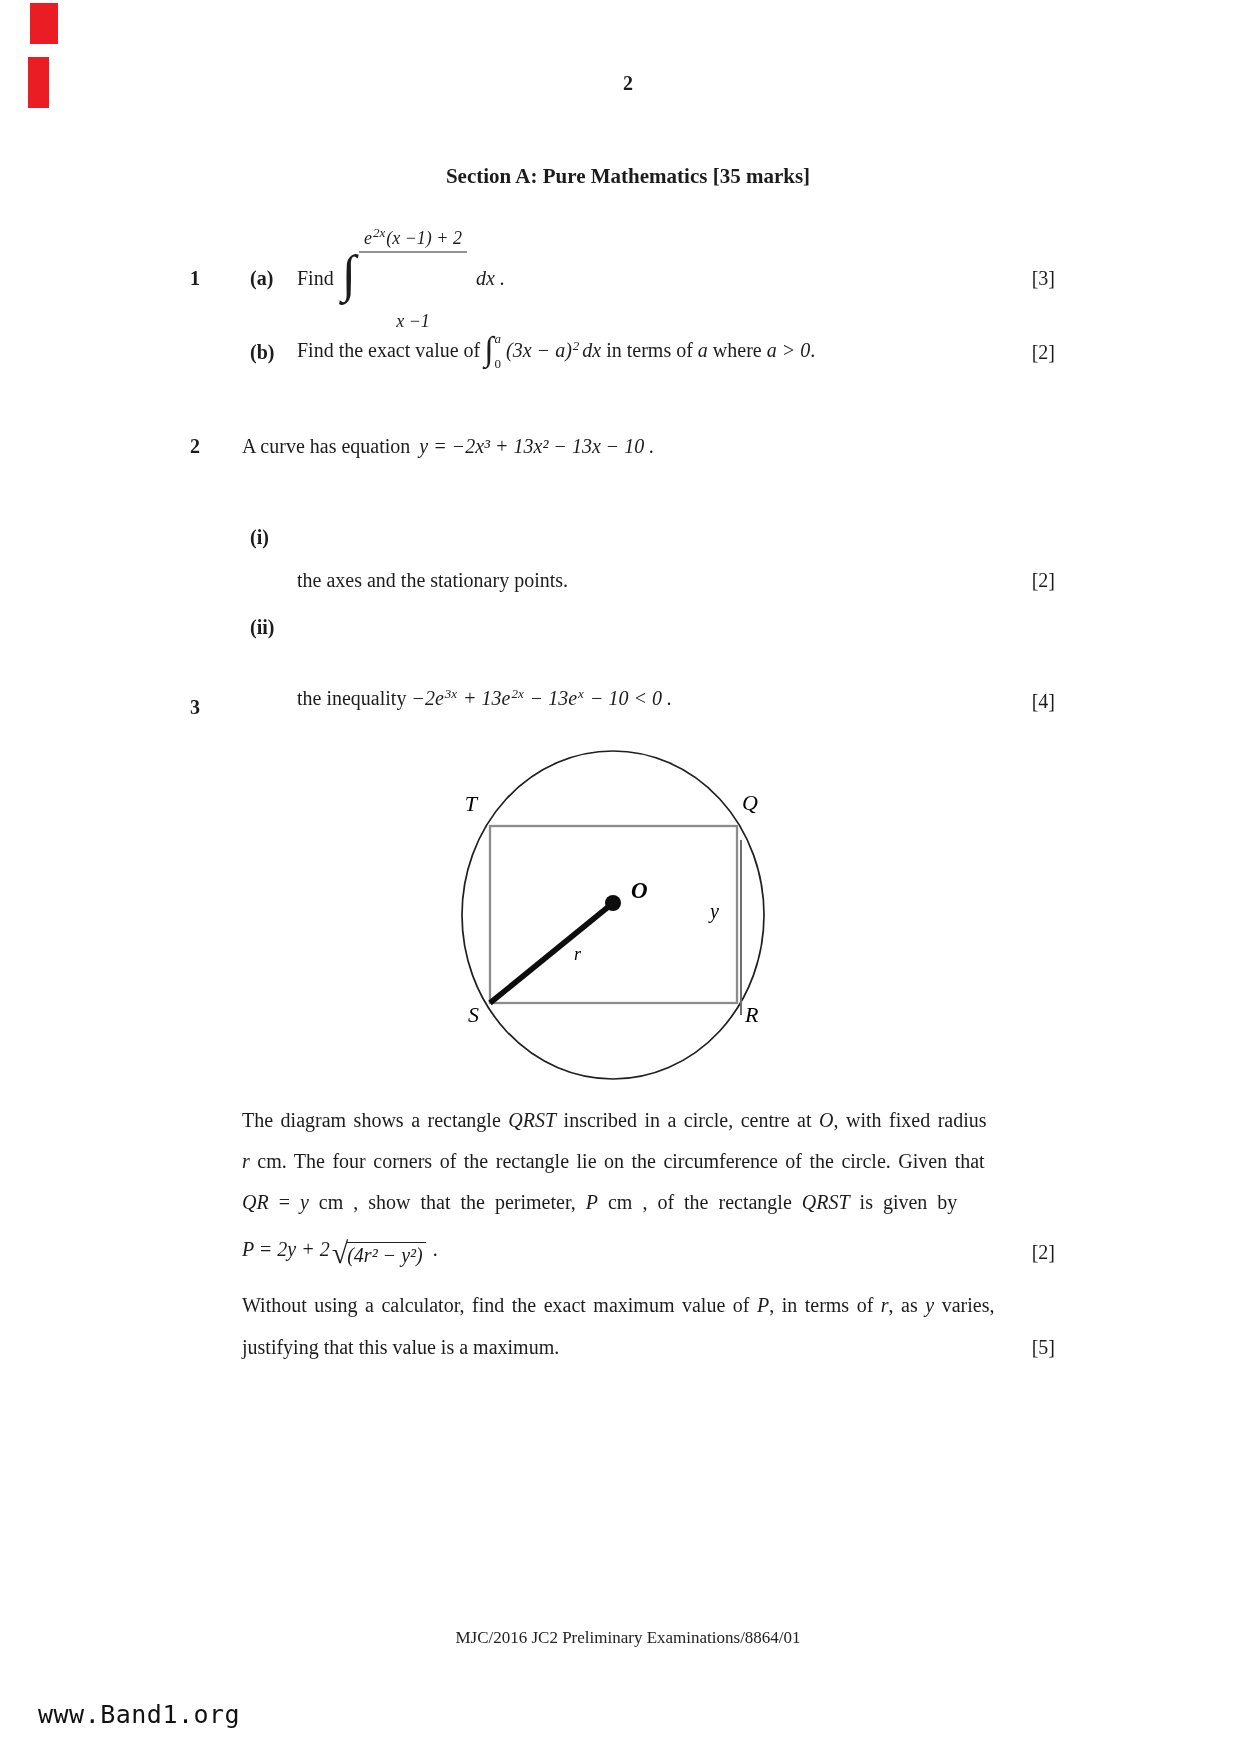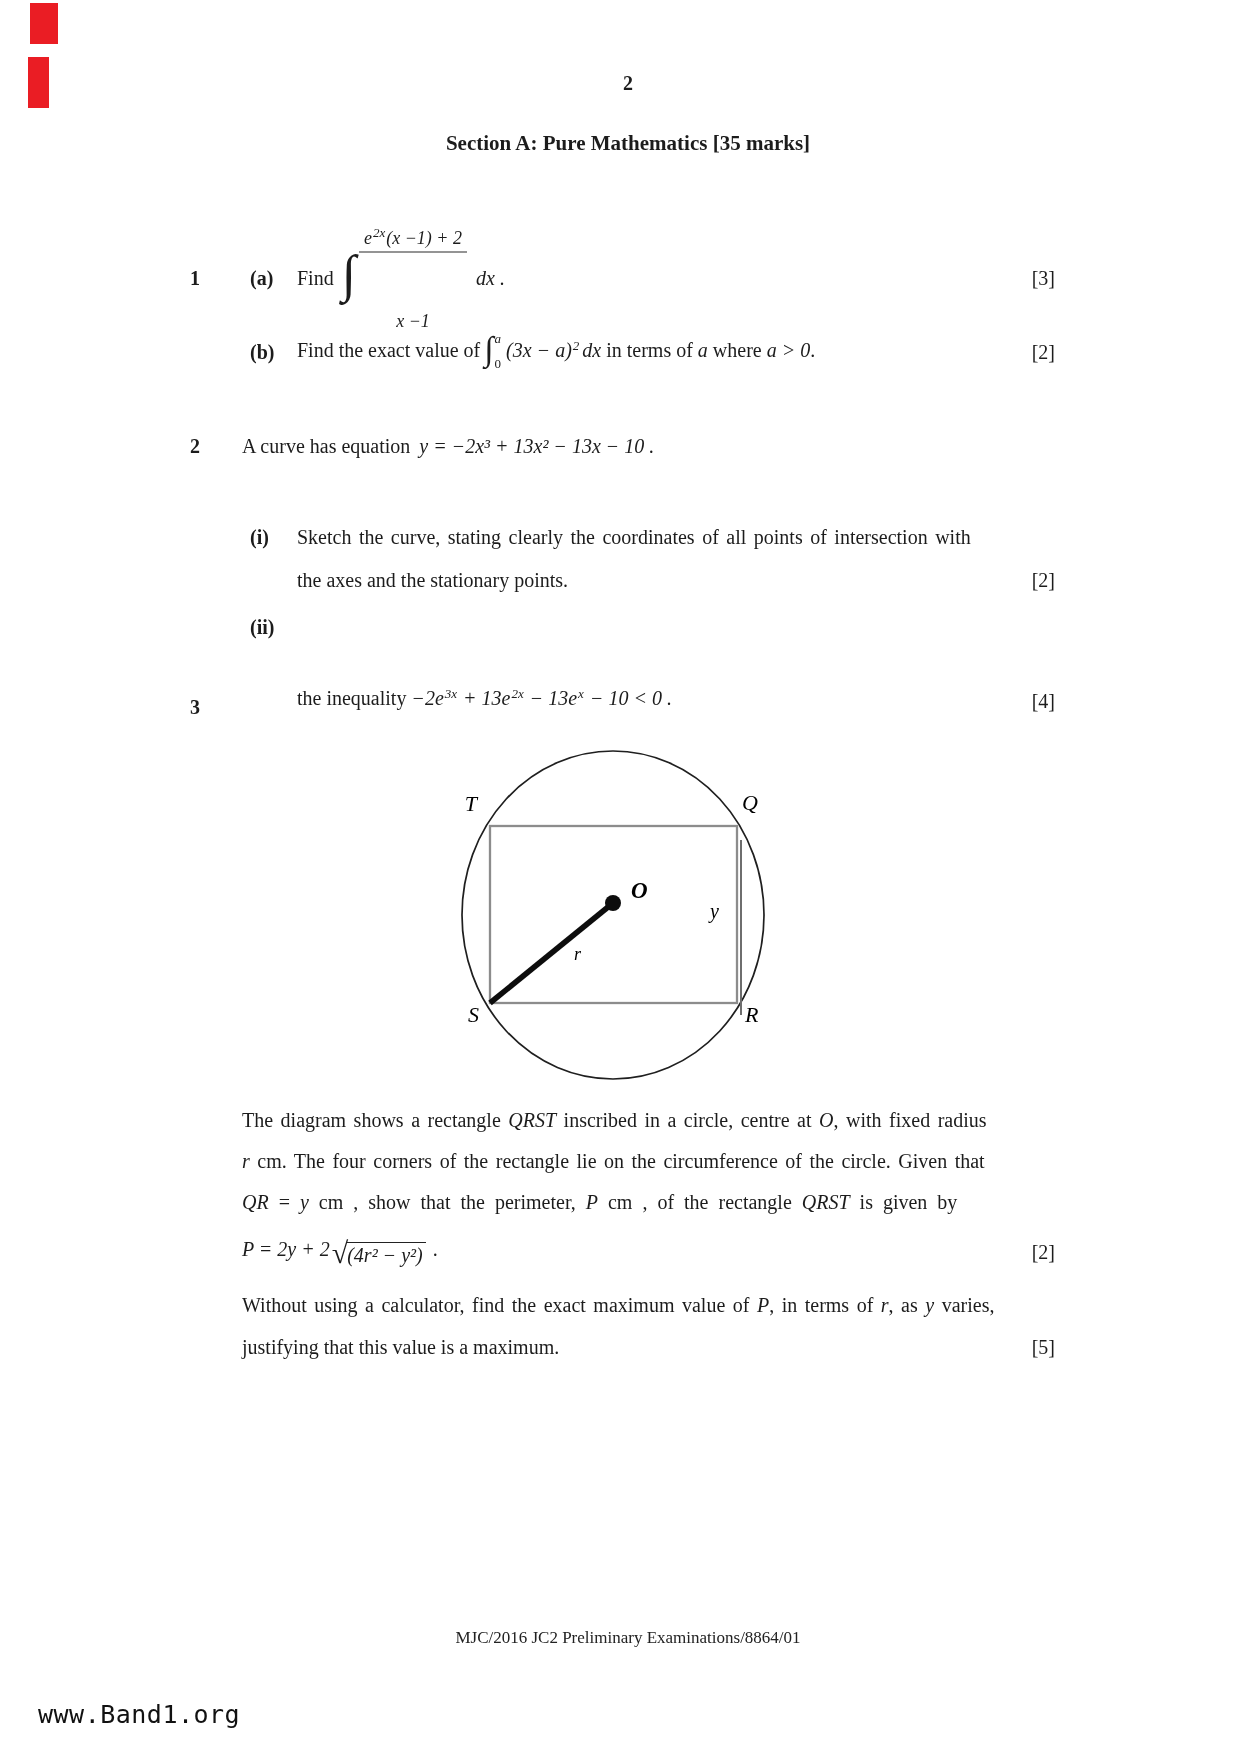--- a/index.html
+++ b/index.html
@@ -25,21 +25,21 @@
   .frac .den{padding-top:16px;}
   .s{font-size:13px;vertical-align:7px;font-style:italic;margin:0 1px;}
   .int-sm{font-size:34px;display:inline-block;vertical-align:middle;line-height:0.8;margin:0 0 6px 4px;}
   .ib{display:inline-flex;flex-direction:column;justify-content:space-between;height:38px;vertical-align:middle;
       font-size:13px;font-style:italic;line-height:1;margin:0 5px 2px 1px;}
   .root{display:inline-flex;align-items:flex-start;line-height:1.05;margin:0 2px;vertical-align:-7px;}
   .sqrtg{font-size:30px;line-height:0.72;margin-right:-1px;font-style:normal;}
   .rad{border-top:1.8px solid #222;padding:2px 3px 0 0;font-style:italic;}
   .red-mark{position:absolute;}
   .pagenum{top:72px;font-weight:bold;}
-  .stitle{top:131px;font-weight:bold;font-size:21px;}
+  .stitle{top:164px;font-weight:bold;font-size:21px;}
   .footer{position:absolute;top:1628px;font-size:17px;color:#222;}
   .watermark{position:absolute;left:38px;top:1700px;font-family:"DejaVu Sans Mono","Liberation Mono",monospace;
       font-size:25px;letter-spacing:0.5px;color:#111;}
   svg text{font-family:"Liberation Serif","DejaVu Serif",serif;}
 </style>
 </head>
 <body>
 
 <div class="sheet">
 
@@ -73,21 +73,20 @@
     <span class="marks">[2]</span>
   </div>
 
   <div class="row" style="top:431px;height:30px;">
     <span class="qn">2</span>
     <div class="content2"><span>A curve has equation</span><span class="it" style="margin-left:9px;margin-top:9px;">y = −2x³ + 13x² − 13x − 10 .</span></div>
   </div>
 
   <div class="row" style="top:522px;height:30px;">
     <span class="qp">(i)</span>
-    <div class="content ws2">Sketch the curve, stating clearly the coordinates of all points of intersection with</div>
   </div>
   <div class="row" style="top:565px;height:30px;">
     <div class="content">the axes and the stationary points.</div>
     <span class="marks">[2]</span>
   </div>
 
   <div class="row" style="top:612px;height:30px;">
     <span class="qp">(ii)</span>
   </div>
   <div class="row" style="top:680px;height:36px;">

